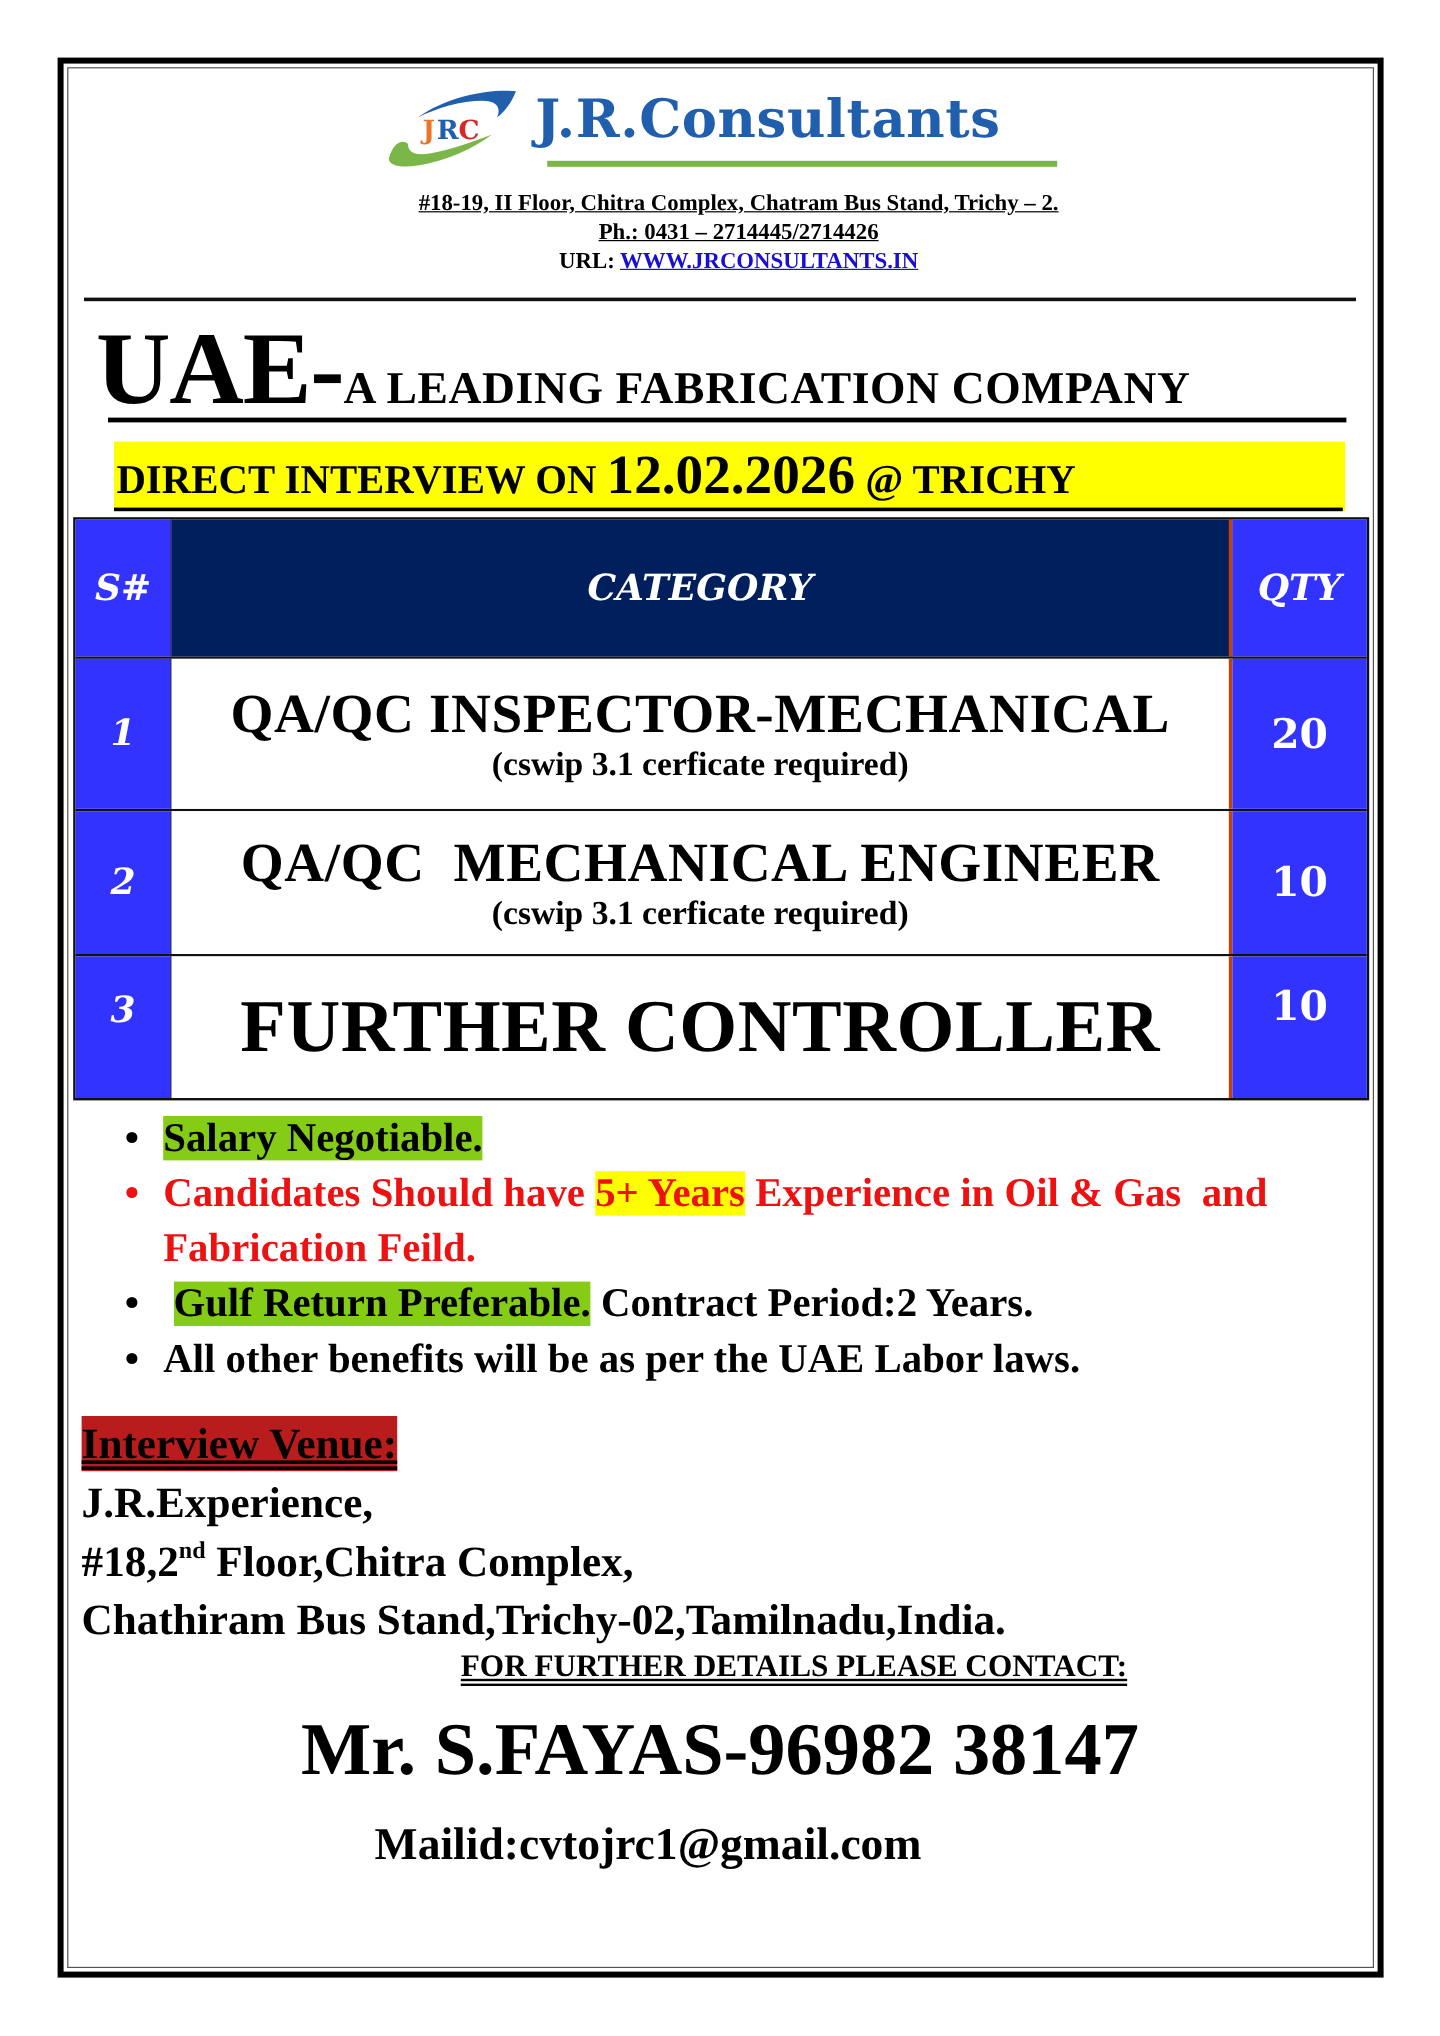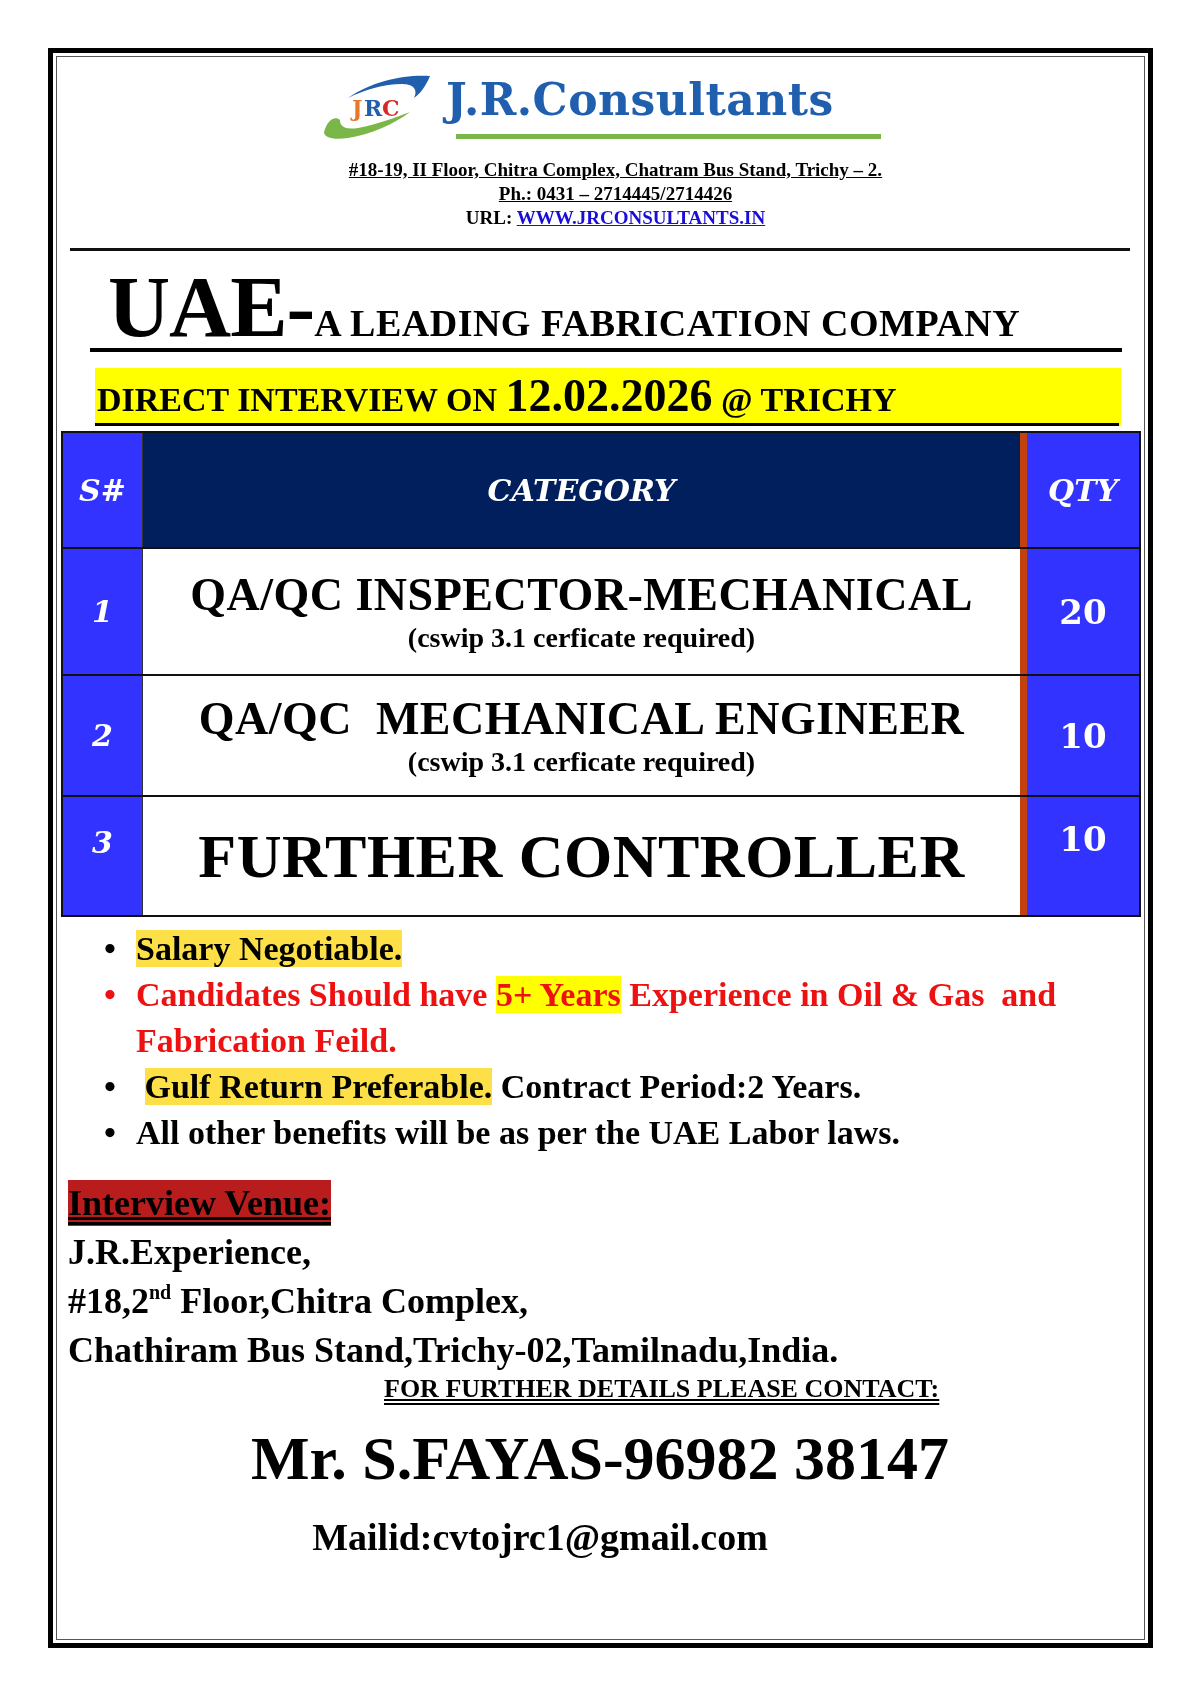--- a/index.html
+++ b/index.html
@@ -15,54 +15,54 @@
   .logo-swoosh { position: absolute; left: 0; top: 0; width: 130px; height: 80px; }
   .logo-text { position: absolute; left: 128px; top: 2px; font-family: "DejaVu Serif", serif; font-weight: bold; font-size: 44px; color: #1f5fae; letter-spacing: 0.5px; white-space: nowrap; }
   .logo-rule { position: absolute; left: 138px; top: 62px; width: 425px; height: 5px; background: #7ab648; }
 
   .addr { position: absolute; left: 0; width: 1200px; text-align: center; font-family: "Liberation Serif", serif; font-weight: bold; font-size: 19px; line-height: 24px; padding-left: 31px; }
   .addr .u { text-decoration: underline; }
   .addr a { color: #1a0dd6; text-decoration: underline; }
   .sep { position: absolute; left: 70px; top: 248px; width: 1060px; height: 3px; background: #111; }
 
   
-  .title-line { position: absolute; left: 108px; top: 262px; width: 1030px; white-space: nowrap; font-family: "Liberation Serif", serif; font-weight: bold; }
+  .title-line { position: absolute; left: 80px; top: 262px; width: 1030px; white-space: nowrap; font-family: "Liberation Serif", serif; font-weight: bold; }
   .title-big { font-size: 86px; line-height: 90px; letter-spacing: -1px; }
   .title-sub { font-size: 38px; letter-spacing: 0.5px; }
   .title-ul { position: absolute; left: 90px; top: 348px; width: 1032px; height: 4px; background: #000; }
 
   .interview-bar { position: absolute; left: 95px; top: 368px; width: 1026px; height: 58px; background: #ffff00; }
   .interview-text { position: absolute; left: 97px; top: 370px; width: 1024px; white-space: nowrap; font-family: "Liberation Serif", serif; font-weight: bold; font-size: 34px; line-height: 52px; }
   .interview-text .date { font-size: 46px; }
   .interview-ul { position: absolute; left: 95px; top: 423px; width: 1024px; height: 3px; background: #000; }
 
   
   .tbl { position: absolute; left: 61px; top: 431px; width: 1080px; border: 2px solid #111; }
   .tr { position: relative; display: flex; border-bottom: 2px solid #111; }
   .tr:last-child { border-bottom: none; }
   .c-sn { width: 80px; background: #3333ff; color: #fff; display: flex; align-items: center; justify-content: center; font-weight: bold; font-style: italic; font-size: 30px; border-right: 1px solid #333; }
-  .c-cat { flex: 1; background: #fff; display: flex; flex-direction: column; align-items: center; justify-content: center; text-align: right; border-right: 7px solid #c2410c; }
+  .c-cat { flex: 1; background: #fff; display: flex; flex-direction: column; align-items: center; justify-content: center; text-align: right; border-right: 3px solid #c2410c; }
   .c-qty { width: 112px; background: #3333ff; color: #fff; display: flex; align-items: center; justify-content: center; font-weight: bold; font-size: 34px; }
   .hdr .c-cat { background: #001f5c; color: #fff; font-style: italic; font-weight: bold; font-size: 30px; }
   .hdr .c-qty { font-style: italic; font-size: 30px; }
   .hdr { height: 116px; }
   .r1 { height: 127px; }
   .r2 { height: 121px; }
   .r3 { height: 118px; }
   .job-title { font-family: "Liberation Serif", serif; font-weight: bold; font-size: 46px; line-height: 52px; letter-spacing: 0.5px; white-space: nowrap; }
   .job-title.big { font-size: 62px; line-height: 70px; }
   .job-note { font-family: "Liberation Serif", serif; font-weight: bold; font-size: 28px; line-height: 34px; }
   .r3 .c-qty { align-items: flex-start; padding-top: 22px; }
   .r3 .c-sn { align-items: flex-start; padding-top: 28px; }
 
   
   .bullets { position: absolute; left: 104px; top: 926px; width: 1040px; font-family: "Liberation Serif", serif; font-weight: bold; font-size: 34px; line-height: 46px; }
   .bl { position: relative; padding-left: 32px; }
   .bl::before { content: "\2022"; position: absolute; left: 0; top: 0; }
-  .hl-cyan { background: #fde047; }
+  .hl-cyan { background: #84cc16; }
   .hl-yellow { background: #ffff00; }
   .red { color: #ee1111; }
 
   .venue-h { position: absolute; left: 68px; top: 1180px; font-family: "Liberation Serif", serif; font-weight: bold; font-size: 36px; line-height: 46px; background: #b91c1c; text-decoration: underline; text-decoration-style: double; }
   .venue-lines { position: absolute; left: 68px; top: 1228px; font-family: "Liberation Serif", serif; font-weight: bold; font-size: 36px; line-height: 49px; white-space: nowrap; }
   .venue-lines sup { font-size: 20px; vertical-align: top; line-height: 30px; }
 
   .contact-h { position: absolute; left: 384px; top: 1374px; font-family: "Liberation Serif", serif; font-weight: bold; font-size: 26px; text-decoration: underline; text-decoration-style: double; white-space: nowrap; }
   .contact-name { position: absolute; left: 0; width: 1200px; top: 1420px; text-align: center; font-family: "Liberation Serif", serif; font-weight: bold; font-size: 62px; line-height: 76px; white-space: nowrap; }
   .contact-mail { position: absolute; left: 0; width: 1080px; top: 1512px; text-align: center; font-family: "Liberation Serif", serif; font-weight: bold; font-size: 38px; line-height: 50px; white-space: nowrap; }

